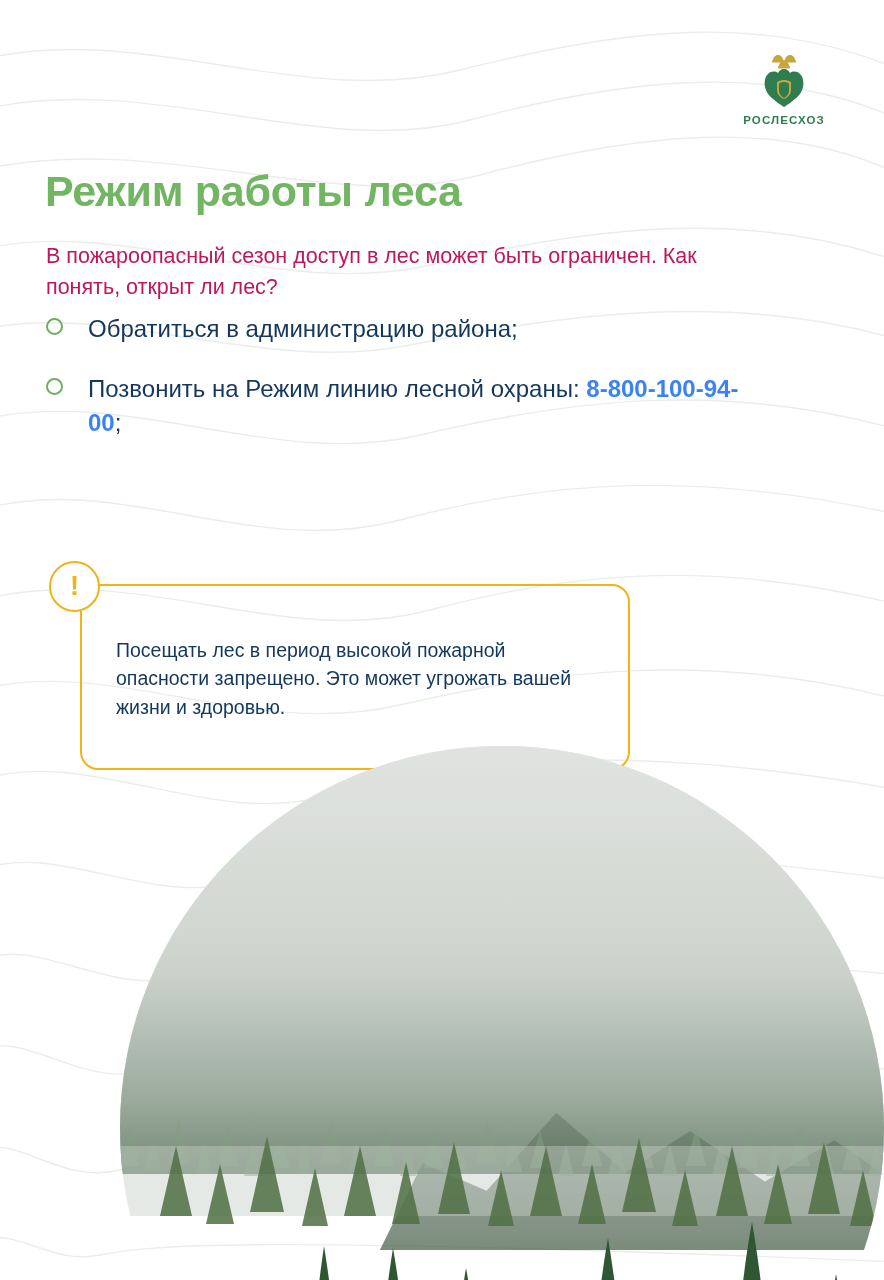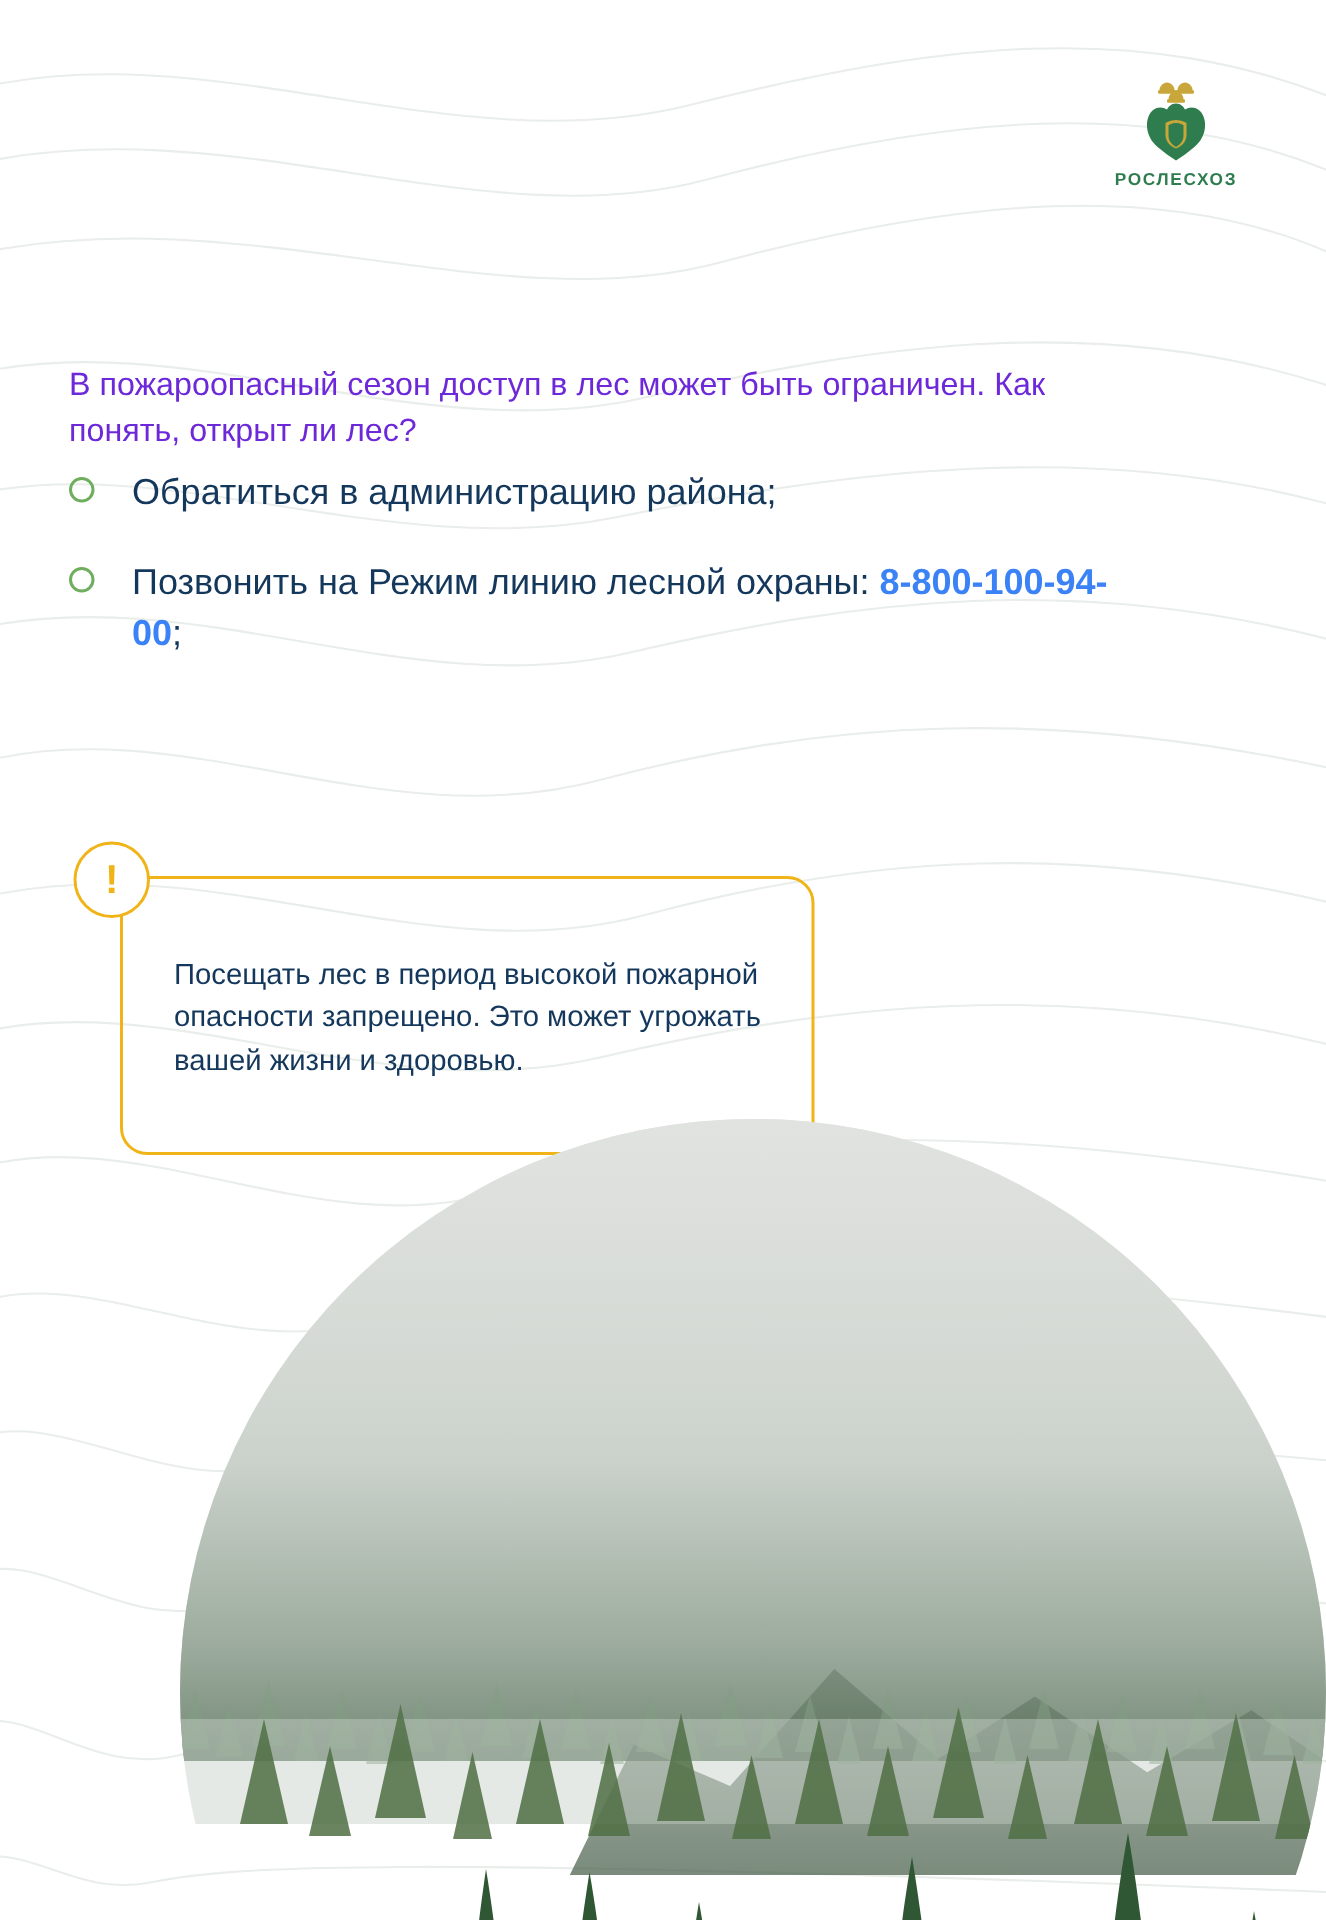--- a/index.html
+++ b/index.html
@@ -65,21 +65,21 @@
   }
 
   
   .intro {
     position: absolute;
     left: 46px;
     top: 203px;
     width: 680px;
     font-size: 21.5px;
     line-height: 1.45;
-    color: #6d28d9;
+    color: #be185d;
   }
 
   
   .list {
     position: absolute;
     left: 46px;
     top: 296px;
     width: 700px;
   }
   .list-item {
@@ -105,21 +105,21 @@
   .list-text b {
     font-weight: bold;
     color: #3b82f6;
   }
 
   
   .callout {
     position: absolute;
     left: 80px;
     top: 568px;
-    width: 463px;
+    width: 550px;
     border: 2.5px solid #f0b418;
     border-radius: 18px;
     box-sizing: border-box;
     padding: 30px 28px 26px 34px;
   }
   .callout-text {
     font-size: 19.5px;
     line-height: 1.48;
     color: #14375c;
   }
@@ -228,20 +228,21 @@
       </g>
 
       <g>
         <path d="M29 28 c-4 0-7 2-7 2 v8 c0 5 4 8 7 9 3-1 7-4 7-9 v-8 s-3-2-7-2z" fill="#c8a63a"></path>
         <path d="M29 30 c-3 0-5 1.5-5 1.5 v7 c0 4 3 6.5 5 7.3 2-0.8 5-3.3 5-7.3 v-7 s-2-1.5-5-1.5z" fill="#2f7d4f"></path>
       </g>
     </svg>
     <div class="logo-text">РОСЛЕСХОЗ</div>
   </div>
 
+  <h1 class="title">Режим работы леса</h1>
 
   <p class="intro">В пожароопасный сезон доступ в лес может быть ограничен. Как понять, открыт ли лес?</p>
 
   <div class="list">
 
     <div class="list-item">
       <span class="bullet"></span>
       <span class="list-text">Обратиться в администрацию района;</span>
     </div>
 

